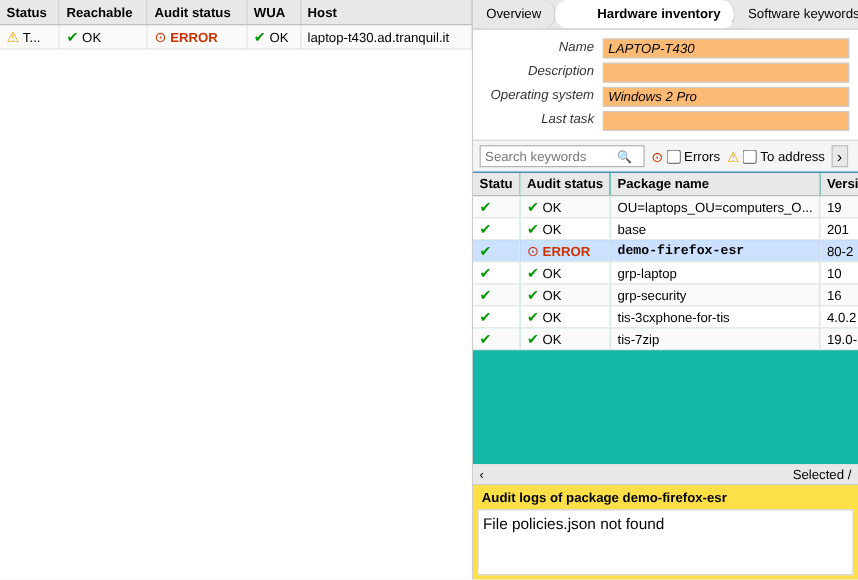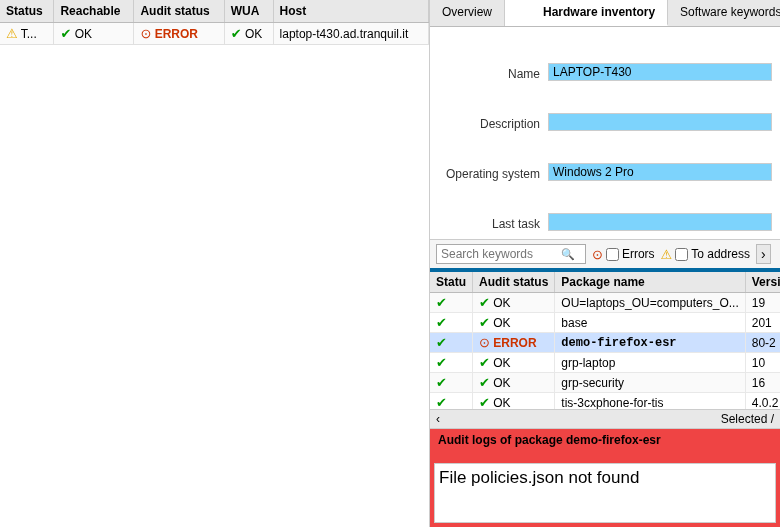--- a/index.html
+++ b/index.html
@@ -53,66 +53,67 @@
       border-bottom: 1px solid #bbb;
       flex-shrink: 0;
     }
     .tab {
       padding: 5px 12px;
       cursor: pointer;
       border-right: 1px solid #ccc;
       white-space: nowrap;
       background: #e8e8e8;
       font-size: 12px;
+      border-radius: 12px;
     }
     .tab.active {
       background: #fff;
       border-bottom: 2px solid #fff;
       font-weight: bold;
       padding-left: 38px;
     }
 
     
     .info-section {
       background: #fff;
       border-bottom: 1px solid #ccc;
       padding: 6px 0;
       flex-shrink: 0;
     }
     .info-row {
       display: flex;
-      align-items: flex-end;
+      align-items: flex-start;
       padding: 2px 8px;
+      font-style: italic;
     }
     .info-label {
       width: 110px;
       text-align: right;
       color: #333;
       font-size: 12px;
       padding-right: 8px;
       flex-shrink: 0;
     }
     .info-value {
       flex: 1;
       border: 1px solid #ccc;
-      background: #7dd3fc;
+      background: #fdba74;
       padding: 1px 4px;
       font-size: 12px;
       min-height: 18px;
-      margin-top: 28px;
     }
     .info-value.blue { color: #0000cc; }
 
     
     .search-bar {
       display: flex;
       align-items: center;
       padding: 4px 6px;
       background: #f5f5f5;
-      border-bottom: 4px solid #0369a1;
+      border-bottom: 1px solid #0369a1;
       gap: 6px;
       flex-shrink: 0;
     }
     .search-input-wrap {
       display: flex;
       align-items: center;
       border: 1px solid #aaa;
       background: #fff;
       padding: 2px 4px;
       width: 150px;
@@ -173,36 +174,36 @@
       padding: 2px 6px;
       display: flex;
       align-items: center;
       justify-content: space-between;
       flex-shrink: 0;
       font-size: 12px;
     }
 
     
     .audit-section {
-      background: #ef4444;
+      background: #fde047;
       border-top: 1px solid #ccc;
       flex-shrink: 0;
     }
     .audit-title {
       padding: 4px 8px;
       font-weight: bold;
       font-size: 12px;
     }
     .audit-log {
       background: #fff;
       border: 1px solid #ccc;
-      margin: 12px 4px 4px 4px;
+      margin: 0 4px 4px 4px;
       padding: 4px;
       min-height: 60px;
-      font-size: 17px;
+      font-size: 14px;
     }
 
     .right-arrow-btn {
       background: #e8e8e8;
       border: 1px solid #bbb;
       cursor: pointer;
       padding: 1px 4px;
       font-size: 14px;
     }
   </style>

